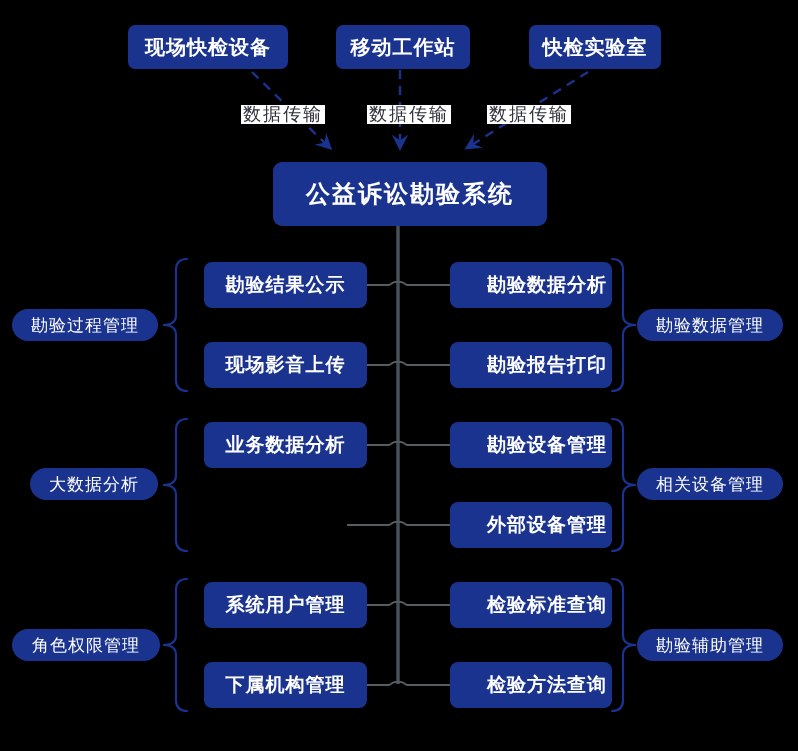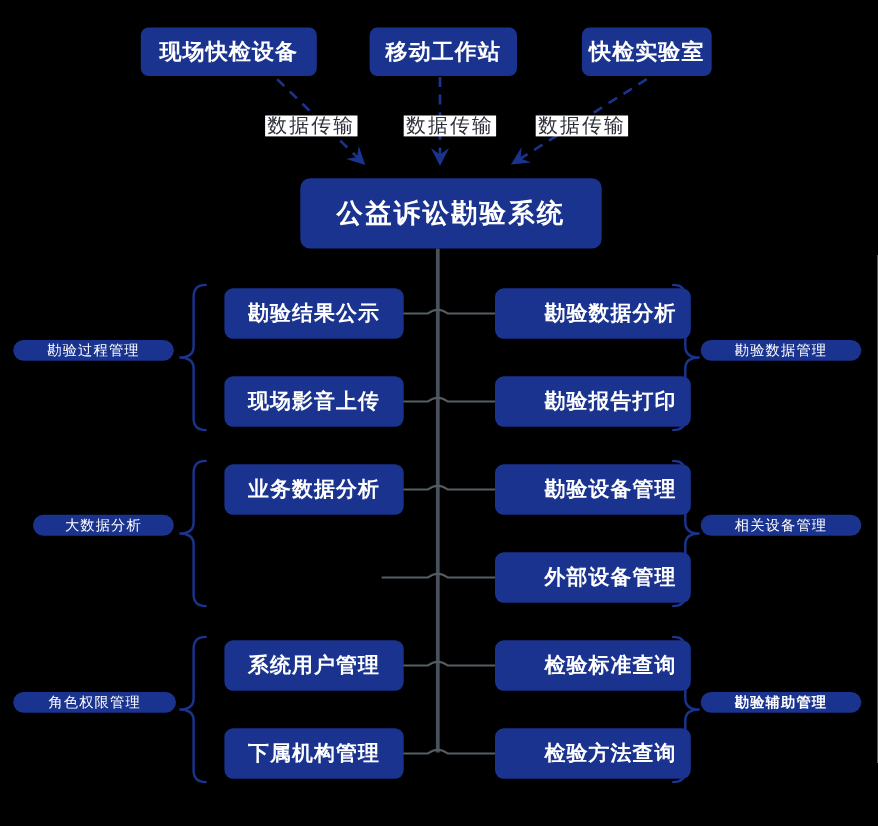--- a/index.html
+++ b/index.html
@@ -10,22 +10,22 @@
   .layer{position:absolute;left:0;top:0;}
   .node,.source,.central,.pill{
     position:absolute;display:flex;align-items:center;justify-content:center;
     background:#1a338f;color:#ffffff;box-sizing:border-box;text-align:center;
     white-space:nowrap;
   }
   .source{height:44px;border-radius:7px;font-weight:bold;font-size:20px;letter-spacing:1px;}
   .central{left:273px;top:162px;width:274px;height:64px;border-radius:9px;
     font-weight:bold;font-size:24px;letter-spacing:2px;}
   .node{width:163px;height:46px;border-radius:8px;font-weight:bold;font-size:19px;letter-spacing:1px;}
-  .node.right{width:178px;padding-left:32px;}
-  .pill{height:19px;border-radius:17px;font-size:13px;letter-spacing:1px;font-weight:normal;}
+  .node.right{width:162px;padding-left:32px;}
+  .pill{height:32px;border-radius:17px;font-size:17px;letter-spacing:1px;font-weight:normal;}
   .transfer{
     position:absolute;background:#ffffff;color:#2d2f3a;font-size:18px;
     letter-spacing:2px;padding:1px 2px;line-height:17px;
   }
   
   .r1{top:262px;} .r2{top:342px;} .r3{top:422px;}
   .r4{top:502px;} .r5{top:582px;} .r6{top:662px;}
   .colL{left:184px;margin-left:20px;} .colR{left:450px;}
 </style>
 </head>
@@ -64,21 +64,21 @@
       <path d="M187,579 Q176,579 176,590 L176,635 Q176,645 163,645 Q176,645 176,655 L176,700 Q176,711 187,711"></path>
 
       <path d="M612,259 Q623,259 623,270 L623,315 Q623,325 636,325 Q623,325 623,335 L623,380 Q623,391 612,391"></path>
       <path d="M612,419 Q623,419 623,430 L623,475 Q623,485 636,485 Q623,485 623,495 L623,540 Q623,551 612,551"></path>
       <path d="M612,579 Q623,579 623,590 L623,635 Q623,645 636,645 Q623,645 623,655 L623,700 Q623,711 612,711"></path>
     </g>
   </svg>
 
   <div class="source" style="left:128px;top:25px;width:160px;">现场快检设备</div>
   <div class="source" style="left:336px;top:25px;width:134px;">移动工作站</div>
-  <div class="source" style="left:529px;top:25px;width:118px;">快检实验室</div>
+  <div class="source" style="left:529px;top:25px;width:132px;">快检实验室</div>
 
   <div class="transfer" style="left:241px;top:105px;">数据传输</div>
   <div class="transfer" style="left:367px;top:105px;">数据传输</div>
   <div class="transfer" style="left:487px;top:105px;">数据传输</div>
 
   <div class="central">公益诉讼勘验系统</div>
 
   <div class="node colL r1">勘验结果公示</div>
   <div class="node colL r2">现场影音上传</div>
   <div class="node colL r3">业务数据分析</div>
@@ -91,15 +91,15 @@
   <div class="node right colR r4">外部设备管理</div>
   <div class="node right colR r5">检验标准查询</div>
   <div class="node right colR r6">检验方法查询</div>
 
   <div class="pill" style="left:12px;top:309px;width:146px;">勘验过程管理</div>
   <div class="pill" style="left:30px;top:468px;width:128px;">大数据分析</div>
   <div class="pill" style="left:12px;top:629px;width:148px;">角色权限管理</div>
 
   <div class="pill" style="left:637px;top:309px;width:146px;">勘验数据管理</div>
   <div class="pill" style="left:637px;top:468px;width:146px;">相关设备管理</div>
-  <div class="pill" style="left:637px;top:629px;width:146px;font-weight:bold;">勘验辅助管理</div>
+  <div class="pill" style="left:637px;top:629px;width:146px;">勘验辅助管理</div>
 
 </div>
 
 </body></html>

